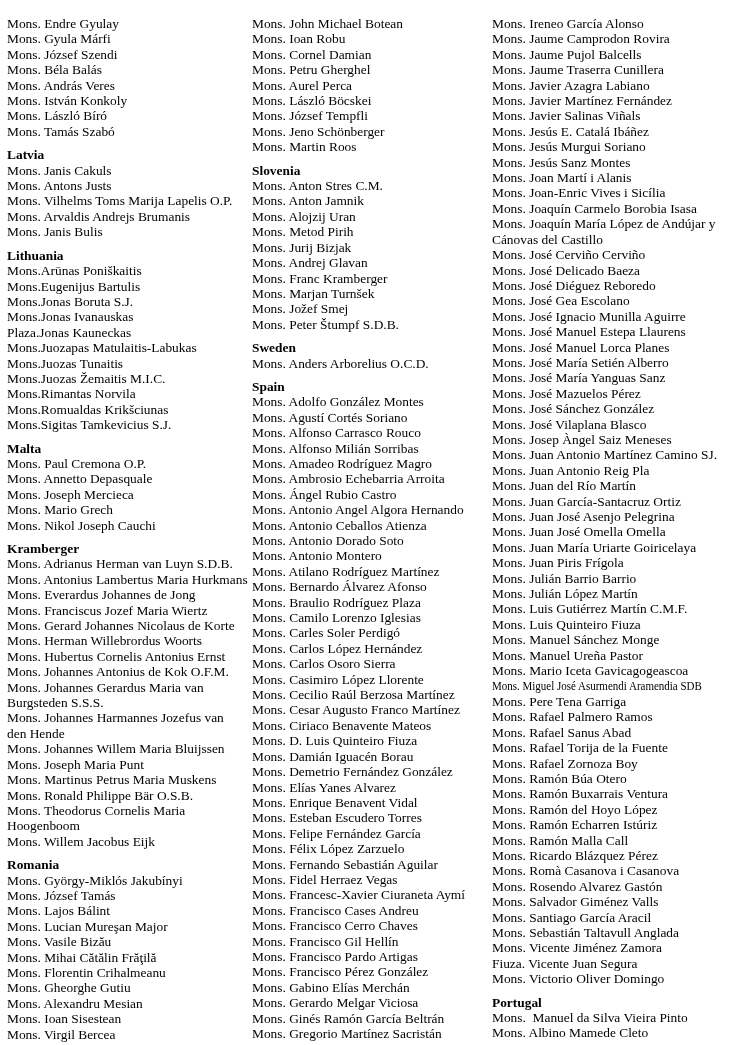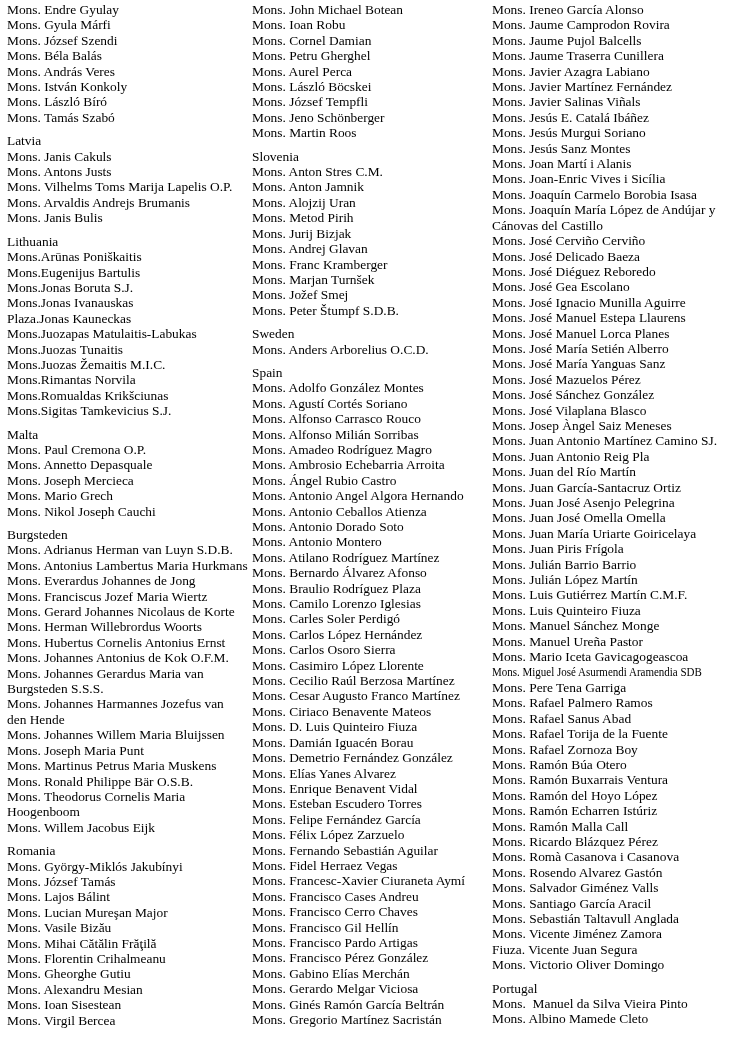--- a/index.html
+++ b/index.html
@@ -3,27 +3,27 @@
 <meta charset="utf-8">
 <style>
   html,body{margin:0;padding:0;}
   body{
     width:731px;height:1045px;position:relative;
     background:#ffffff;color:#000000;
     font-family:"Liberation Serif","DejaVu Serif",serif;
     font-size:13.4px;line-height:15.4px;
     overflow:hidden;
   }
-  .col{position:absolute;top:2px;}
+  .col{position:absolute;top:16px;}
   #col1{left:7px;width:243px;}
   #col2{left:252px;width:238px;}
   #col3{left:492px;width:239px;}
   .section{margin:0;}
   .section + .section{margin-top:8px;}
-  .hdr{font-weight:normal;}
+  .hdr{font-weight:bold;}
   .entry{white-space:pre-wrap;}
   .condensed{
     display:inline-block;
     transform:scaleX(0.82);
     transform-origin:0 50%;
     white-space:nowrap;
   }
 </style>
 </head>
 <body>
@@ -64,21 +64,21 @@
       </div>
       <div class="section">
         <div class="hdr">Malta</div>
         <div class="entry">Mons. Paul Cremona O.P.</div>
         <div class="entry">Mons. Annetto Depasquale</div>
         <div class="entry">Mons. Joseph Mercieca</div>
         <div class="entry">Mons. Mario Grech</div>
         <div class="entry">Mons. Nikol Joseph Cauchi</div>
       </div>
       <div class="section">
-        <div class="hdr">Burgsteden</div>
+        <div class="hdr">Kramberger</div>
         <div class="entry">Mons. Adrianus Herman van Luyn S.D.B.</div>
         <div class="entry">Mons. Antonius Lambertus Maria Hurkmans</div>
         <div class="entry">Mons. Everardus Johannes de Jong</div>
         <div class="entry">Mons. Franciscus Jozef Maria Wiertz</div>
         <div class="entry">Mons. Gerard Johannes Nicolaus de Korte</div>
         <div class="entry">Mons. Herman Willebrordus Woorts</div>
         <div class="entry">Mons. Hubertus Cornelis Antonius Ernst</div>
         <div class="entry">Mons. Johannes Antonius de Kok O.F.M.</div>
         <div class="entry">Mons. Johannes Gerardus Maria van
 Burgsteden S.S.S.</div>

